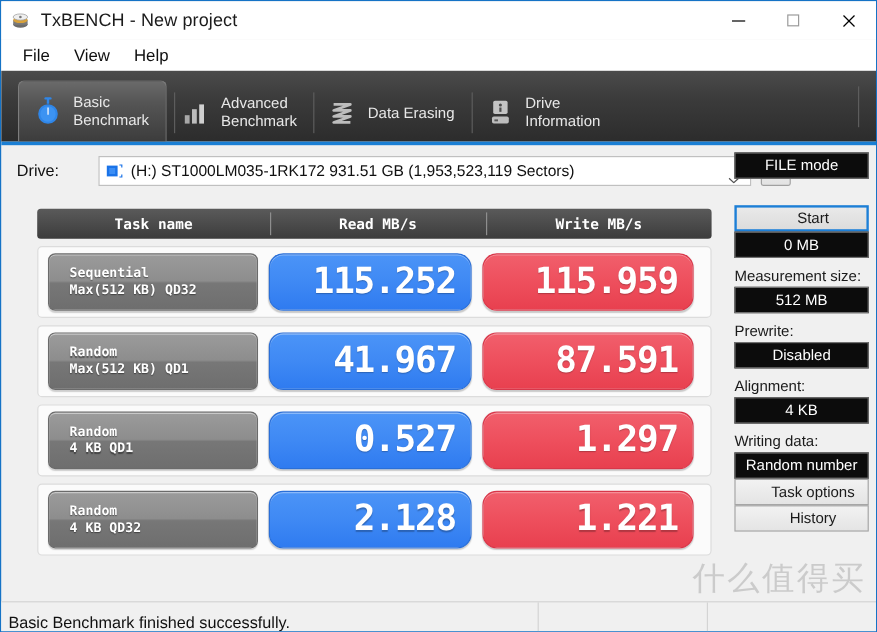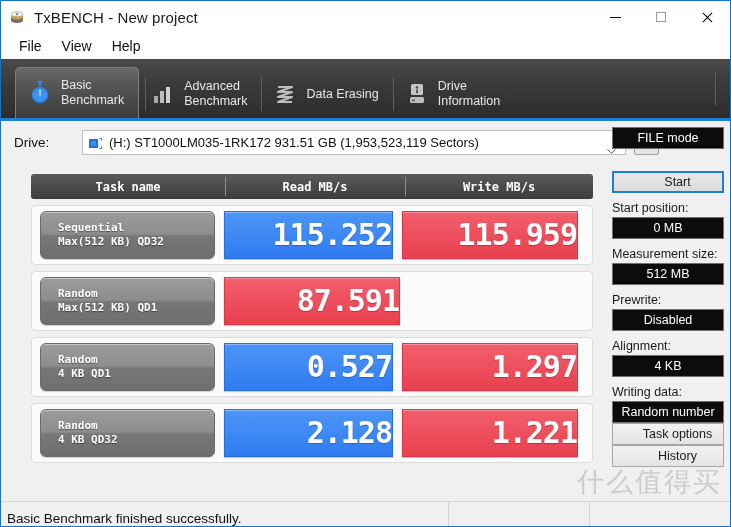--- a/index.html
+++ b/index.html
@@ -273,25 +273,26 @@
     font-family: "DejaVu Sans Mono", monospace;
     font-size: 11px;
     font-weight: bold;
     color: #ffffff;
     line-height: 14px;
     text-shadow: 0 1px 1px rgba(0,0,0,.45);
     white-space: nowrap;
   }
   .val-box {
     height: 48px;
-    border-radius: 0;
+    border-radius: 12px;
     box-sizing: border-box;
     display: flex;
     align-items: center;
     justify-content: flex-end;
+    padding-right: 12px;
     margin-left: 9px;
     flex: none;
   }
   .val-read {
     width: 169px;
     background: linear-gradient(to bottom, #4b94f7 0%, #3f89f4 50%, #2f7bf0 100%);
     border: 1px solid #2a6fd8;
     box-shadow: inset 0 1px 0 rgba(255,255,255,.35), 0 1px 1px rgba(0,0,0,.2);
   }
   .val-write {
@@ -536,20 +537,23 @@
       <div class="val-box val-write">
         <span class="val-num">115.959</span>
       </div>
     </div>
 
     <div class="row">
       <div class="task-btn">
         <span class="task-line">Random</span>
         <span class="task-line">Max(512 KB) QD1</span>
       </div>
+      <div class="val-box val-read">
+        <span class="val-num">41.967</span>
+      </div>
       <div class="val-box val-write">
         <span class="val-num">87.591</span>
       </div>
     </div>
 
     <div class="row">
       <div class="task-btn">
         <span class="task-line">Random</span>
         <span class="task-line">4 KB QD1</span>
       </div>
@@ -573,21 +577,20 @@
         <span class="val-num">1.221</span>
       </div>
     </div>
   </div>
 
   <div class="side">
     <div class="side-dark">FILE mode</div>
 
     <div class="side-btn primary sp-start">Start</div>
 
-    <div class="side-label">Start position:</div>
     <div class="side-dark">0 MB</div>
 
     <div class="side-label">Measurement size:</div>
     <div class="side-dark">512 MB</div>
 
     <div class="side-label">Prewrite:</div>
     <div class="side-dark">Disabled</div>
 
     <div class="side-label">Alignment:</div>
     <div class="side-dark">4 KB</div>

